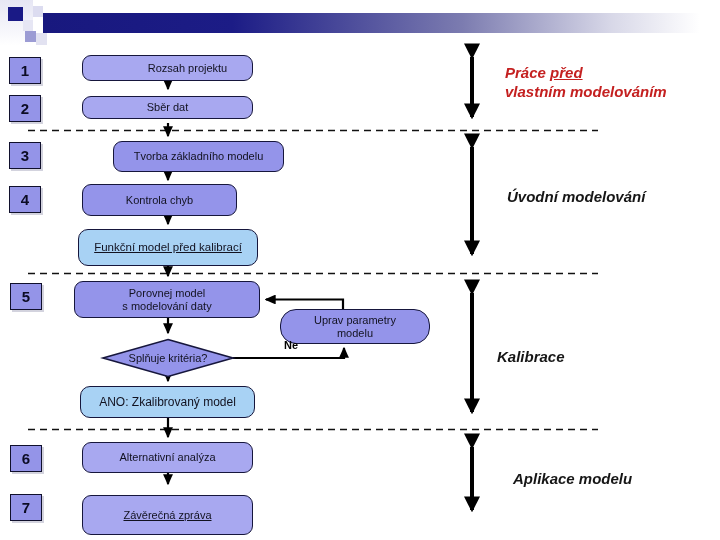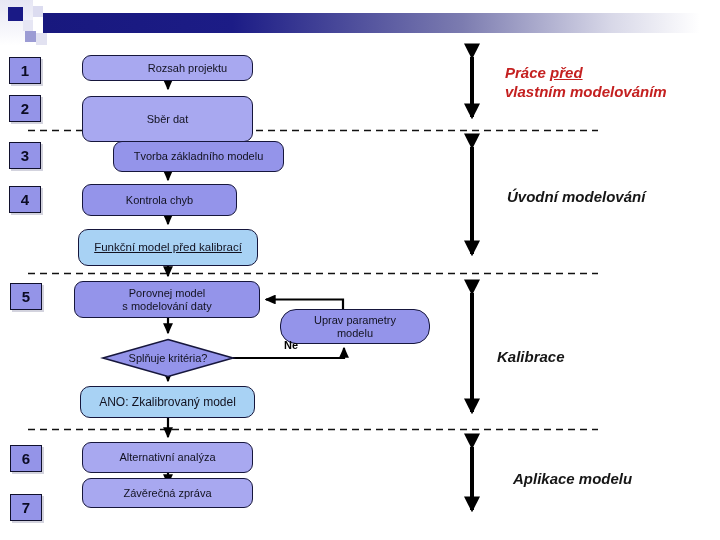--- a/index.html
+++ b/index.html
@@ -87,21 +87,21 @@
 
   <div class="num-box" style="left:9px;top:57px;">1</div>
   <div class="num-box" style="left:9px;top:95px;">2</div>
   <div class="num-box" style="left:9px;top:142px;">3</div>
   <div class="num-box" style="left:9px;top:186px;">4</div>
   <div class="num-box" style="left:10px;top:283px;">5</div>
   <div class="num-box" style="left:10px;top:445px;">6</div>
   <div class="num-box" style="left:10px;top:494px;">7</div>
 
   <div class="flow-box" style="left:82px;top:55px;width:171px;height:26px;padding-left:40px;">Rozsah projektu</div>
-  <div class="flow-box" style="left:82px;top:96px;width:171px;height:46px;">Sběr dat</div>
+  <div class="flow-box" style="left:82px;top:96px;width:171px;height:23px;">Sběr dat</div>
   <div class="flow-box tone-dark" style="left:82px;top:141px;width:171px;height:31px;margin-left:31px;">Tvorba základního modelu</div>
   <div class="flow-box tone-dark" style="left:82px;top:184px;width:155px;height:32px;">Kontrola chyb</div>
 
   <div class="flow-box milestone" style="left:78px;top:229px;width:180px;height:37px;">
     <span class="underlined">Funkční model před kalibrací</span>
   </div>
 
   <div class="flow-box tone-dark" style="left:74px;top:281px;width:186px;height:37px;">
     <span>Porovnej model</span>
     <span>s modelování daty</span>
@@ -113,21 +113,21 @@
   </div>
 
   <div class="diamond-wrap">
     <span>Splňuje  kritéria?</span>
   </div>
   <div class="ne-label">Ne</div>
 
   <div class="flow-box milestone" style="left:80px;top:386px;width:175px;height:32px;font-size:12px;">ANO: Zkalibrovaný model</div>
 
   <div class="flow-box" style="left:82px;top:442px;width:171px;height:31px;">Alternativní analýza</div>
-  <div class="flow-box" style="left:82px;top:478px;width:171px;height:30px;">Závěrečná zpráva</div>
+  <div class="flow-box" style="left:82px;top:495px;width:171px;height:40px;text-decoration:underline;">Závěrečná zpráva</div>
 
   <div class="phase phase-red" style="left:505px;top:63px;width:210px;">
     <span>Práce</span>
     <span class="underlined">před</span><br>
     <span>vlastním modelováním</span>
   </div>
   <div class="phase" style="left:507px;top:187px;">Úvodní modelování</div>
   <div class="phase" style="left:497px;top:347px;">Kalibrace</div>
   <div class="phase" style="left:513px;top:469px;">Aplikace modelu</div>
 

